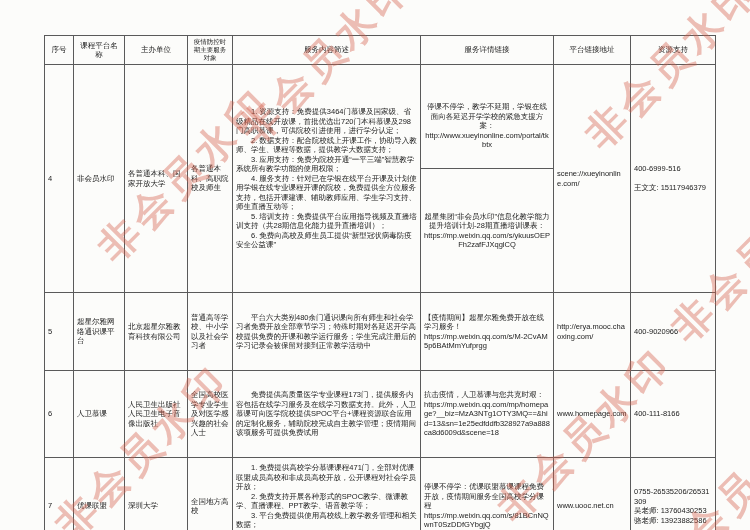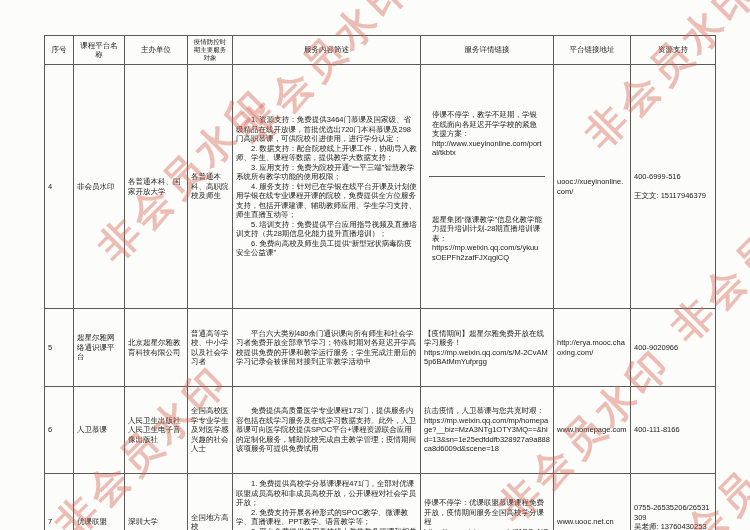--- a/index.html
+++ b/index.html
@@ -30,21 +30,21 @@
     font-weight:normal;
   }
   .doc th { text-align:center; font-size:7.5px; }
   .doc th.th-small { font-size:6.5px; line-height:8px; }
   .c-center { text-align:center; }
   tr.hdr  { height:23px; }
   tr.r4   { height:172px; }
   tr.r5   { height:78px; }
   tr.r6   { height:87px; }
   tr.r7   { height:97px; }
-  td.nopad { padding:8px; }
+  td.nopad { padding:0;text-align:center; }
   .subcell {
     height:85px; display:flex; align-items:center;
     padding:2px 3px; box-sizing:border-box;
   }
   .subcell.first { border-bottom:1px solid #5a5a5a; }
   
   .footer {
     position:absolute; left:0; top:499px; width:100%;
     text-align:center; font-size:8px; color:#333; letter-spacing:1px; z-index:1;
   }
@@ -93,24 +93,24 @@
         <td>各普通本科、高职院校及师生</td>
         <td>　　1. 资源支持：免费提供3464门慕课及国家级、省级精品在线开放课，首批优选出720门本科慕课及298门高职慕课，可供院校引进使用，进行学分认定；
 　　2. 数据支持：配合院校线上开课工作，协助导入教师、学生、课程等数据，提供教学大数据支持；
 　　3. 应用支持：免费为院校开通“一平三端”智慧教学系统所有教学功能的使用权限；
 　　4. 服务支持：针对已在学银在线平台开课及计划使用学银在线专业课程开课的院校，免费提供全方位服务支持，包括开课建课、辅助教师应用、学生学习支持、师生直播互动等；
 　　5. 培训支持：免费提供平台应用指导视频及直播培训支持（共28期信息化能力提升直播培训）；
 　　6. 免费向高校及师生员工提供“新型冠状病毒防疫安全公益课”</td>
         <td class="nopad">
           <div class="subcell first"><span>停课不停学，教学不延期，学银在线面向各延迟开学学校的紧急支援方案：
 http://www.xueyinonline.com/portal/tkbtx</span></div>
-          <div class="subcell"><span>超星集团“微课教学”信息化教学能力提升培训计划-28期直播培训课表：
+          <div class="subcell"><span>超星集团“非会员水印”信息化教学能力提升培训计划-28期直播培训课表：
 https://mp.weixin.qq.com/s/ykuusOEPFh2zafFJXqglCQ</span></div>
         </td>
-        <td>uooc://xueyinonline.com/</td>
+        <td>scene://xueyinonline.com/</td>
         <td>400-6999-516
 
 王文文: 15117946379</td>
       </tr>
       <tr class="r5">
         <td class="c-center">5</td>
         <td>超星尔雅网络通识课平台</td>
         <td>北京超星尔雅教育科技有限公司</td>
         <td>普通高等学校、中小学以及社会学习者</td>
         <td>　　平台六大类别480余门通识课向所有师生和社会学习者免费开放全部章节学习；特殊时期对各延迟开学高校提供免费的开课和教学运行服务；学生完成注册后的学习记录会被保留对接到正常教学活动中</td>

